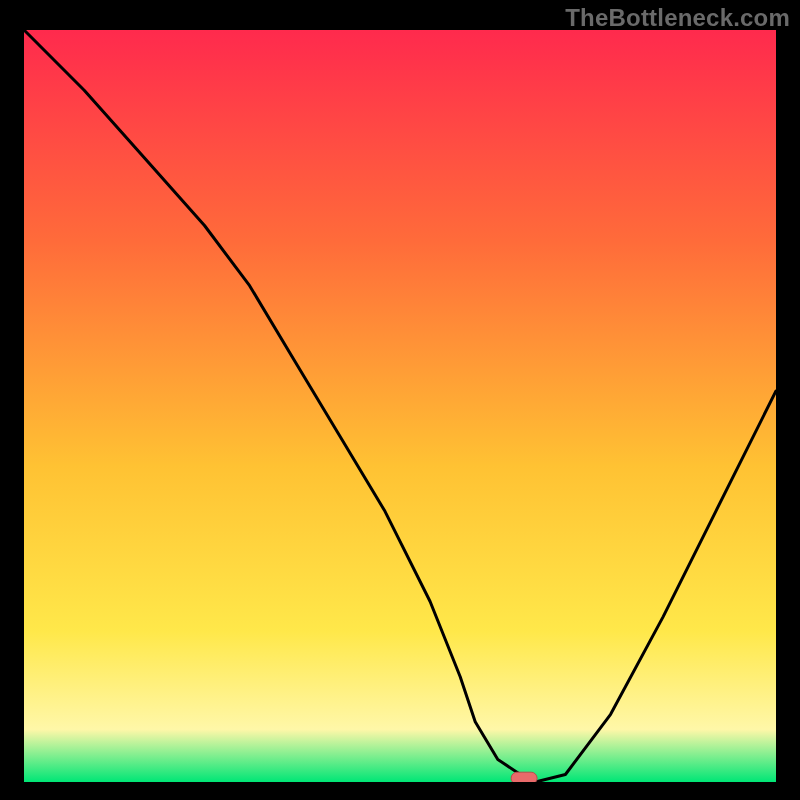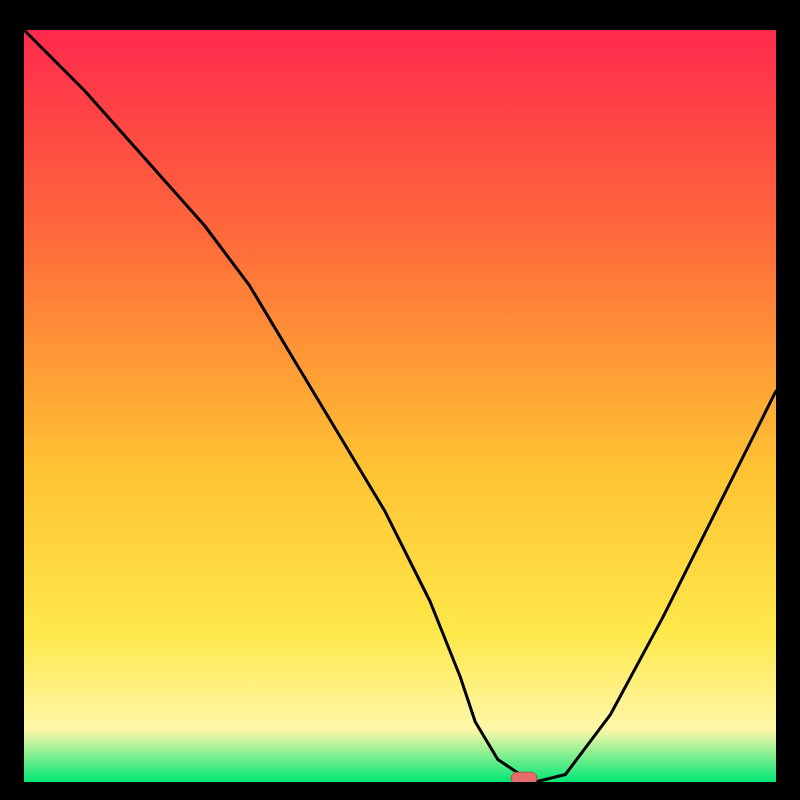--- a/index.html
+++ b/index.html
@@ -38,20 +38,21 @@
     display: block;
     width: 752px;
     height: 752px;
   }
 </style>
 </head>
 <body>
 
 <div class="outer">
 
+  <div class="watermark">TheBottleneck.com</div>
 
   <div class="plot-wrap">
     <svg viewBox="0 0 752 752">
       <defs>
         <linearGradient id="bg-grad" x1="0" y1="0" x2="0" y2="1">
           <stop offset="0" stop-color="#ff2a4d"></stop>
           <stop offset="0.28" stop-color="#ff6b3a"></stop>
           <stop offset="0.58" stop-color="#ffc233"></stop>
           <stop offset="0.80" stop-color="#ffe84a"></stop>
           <stop offset="0.93" stop-color="#fff7a8"></stop>

